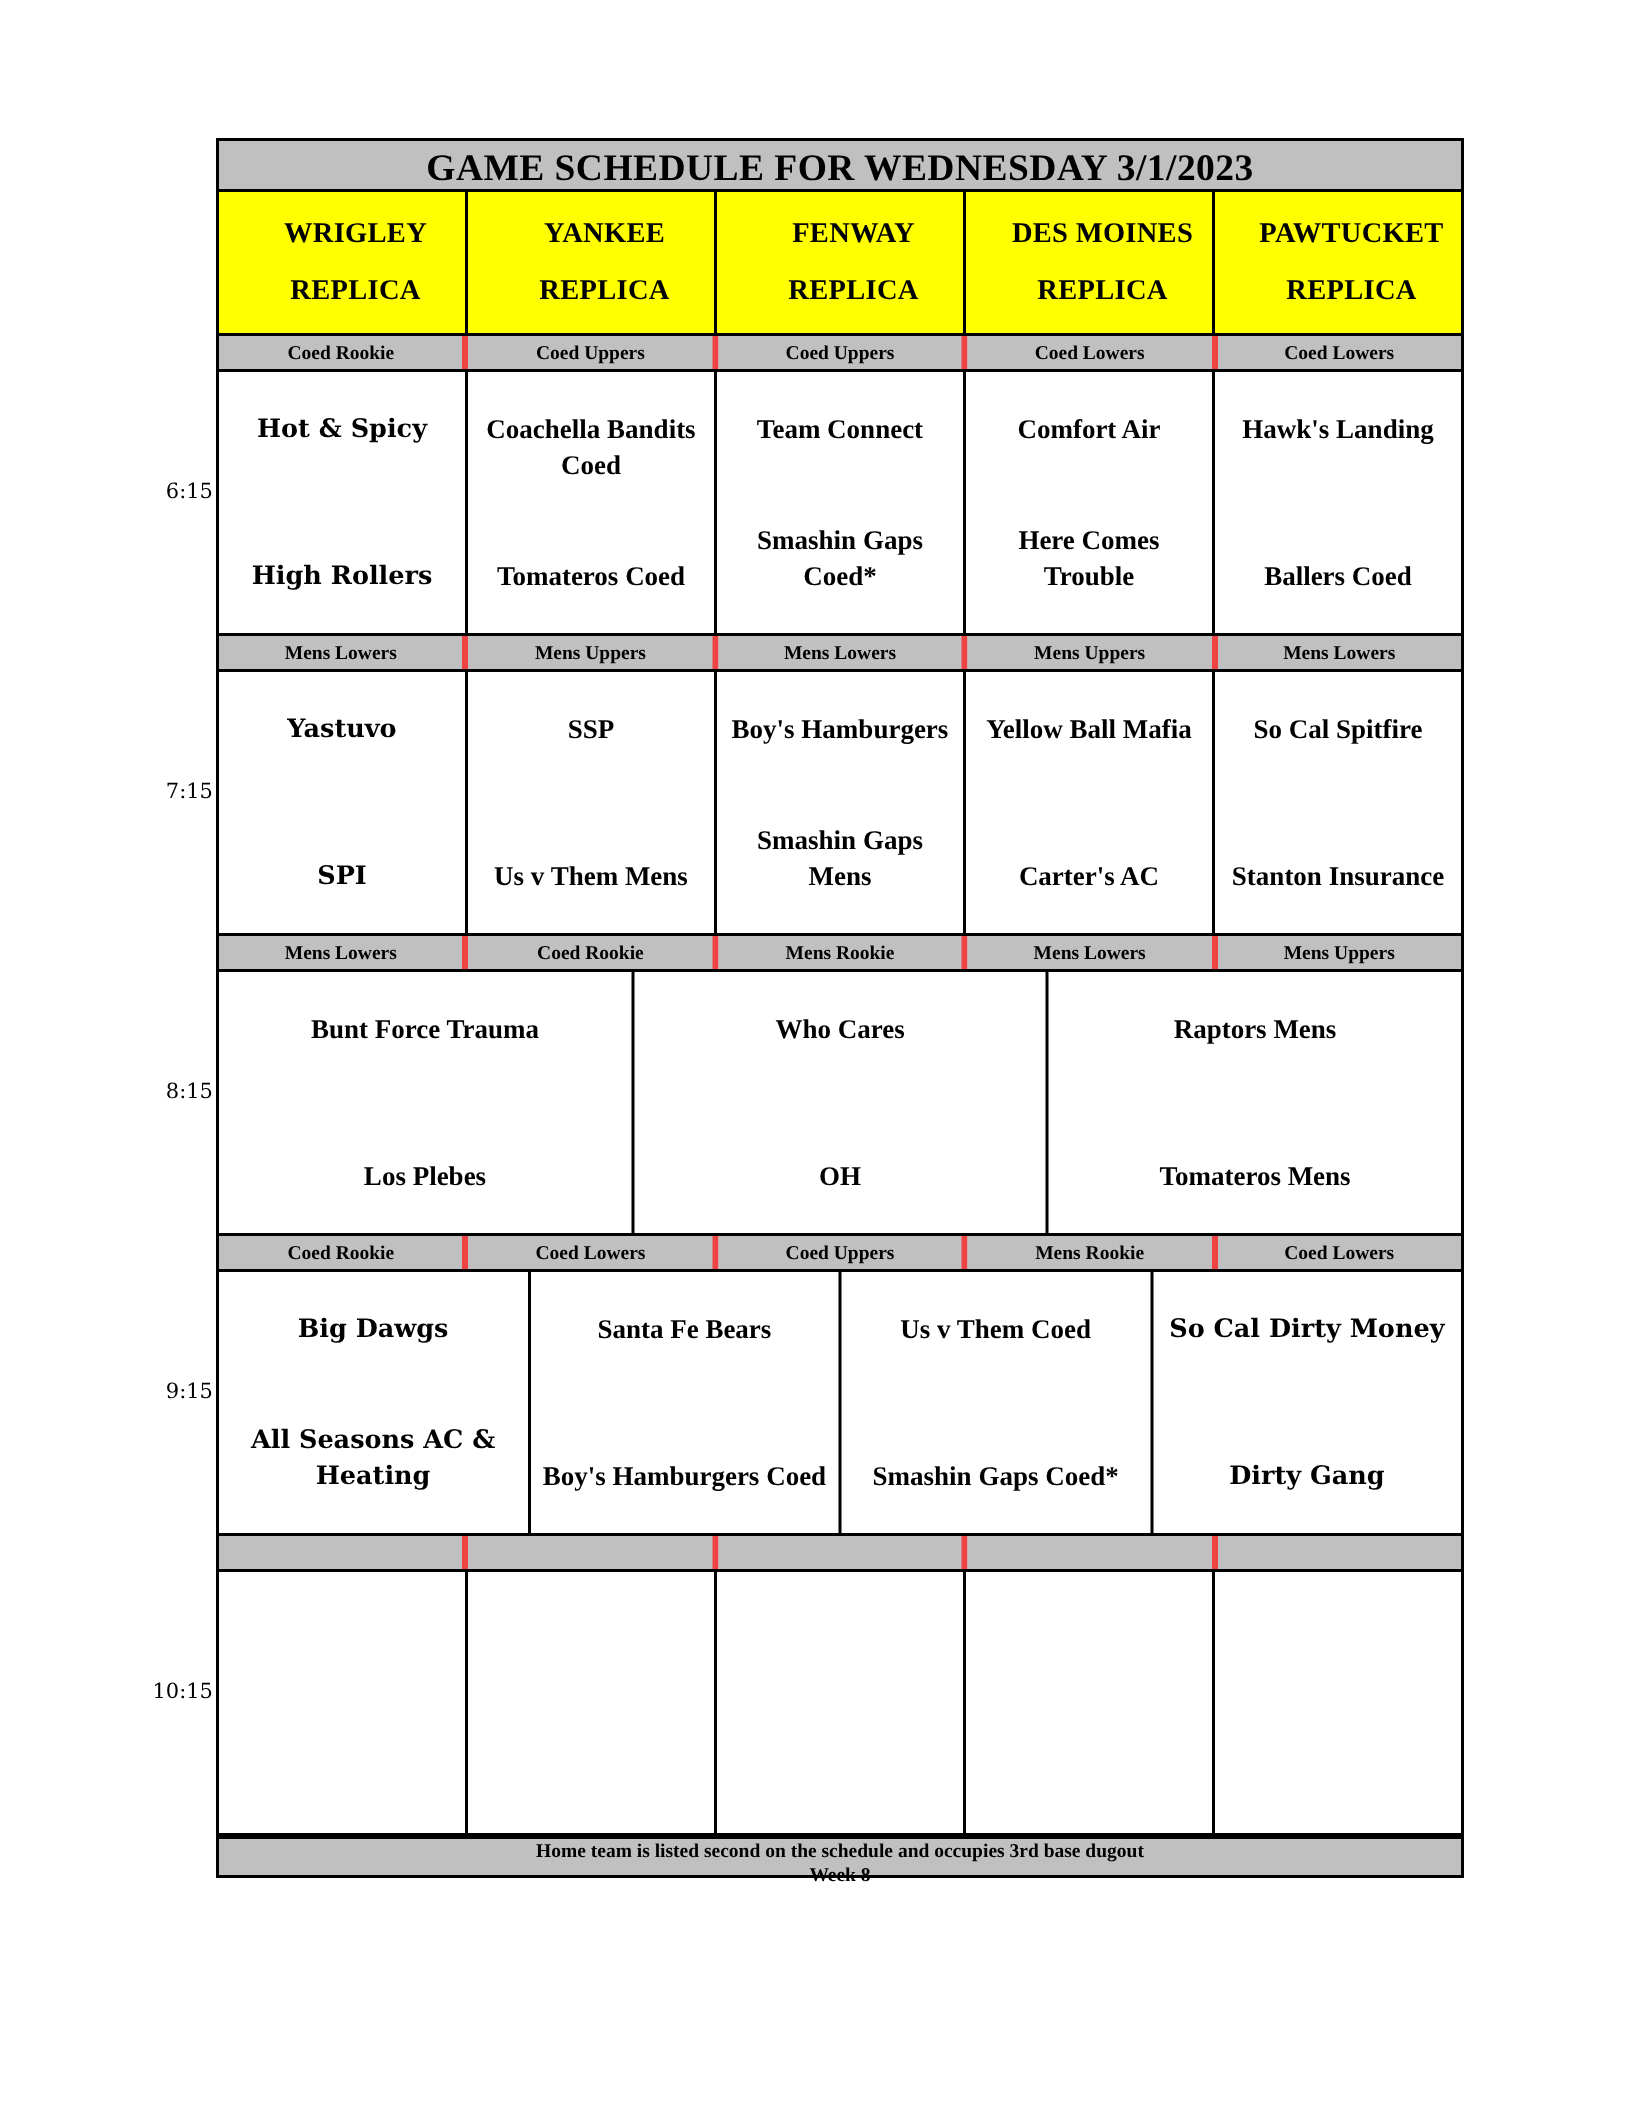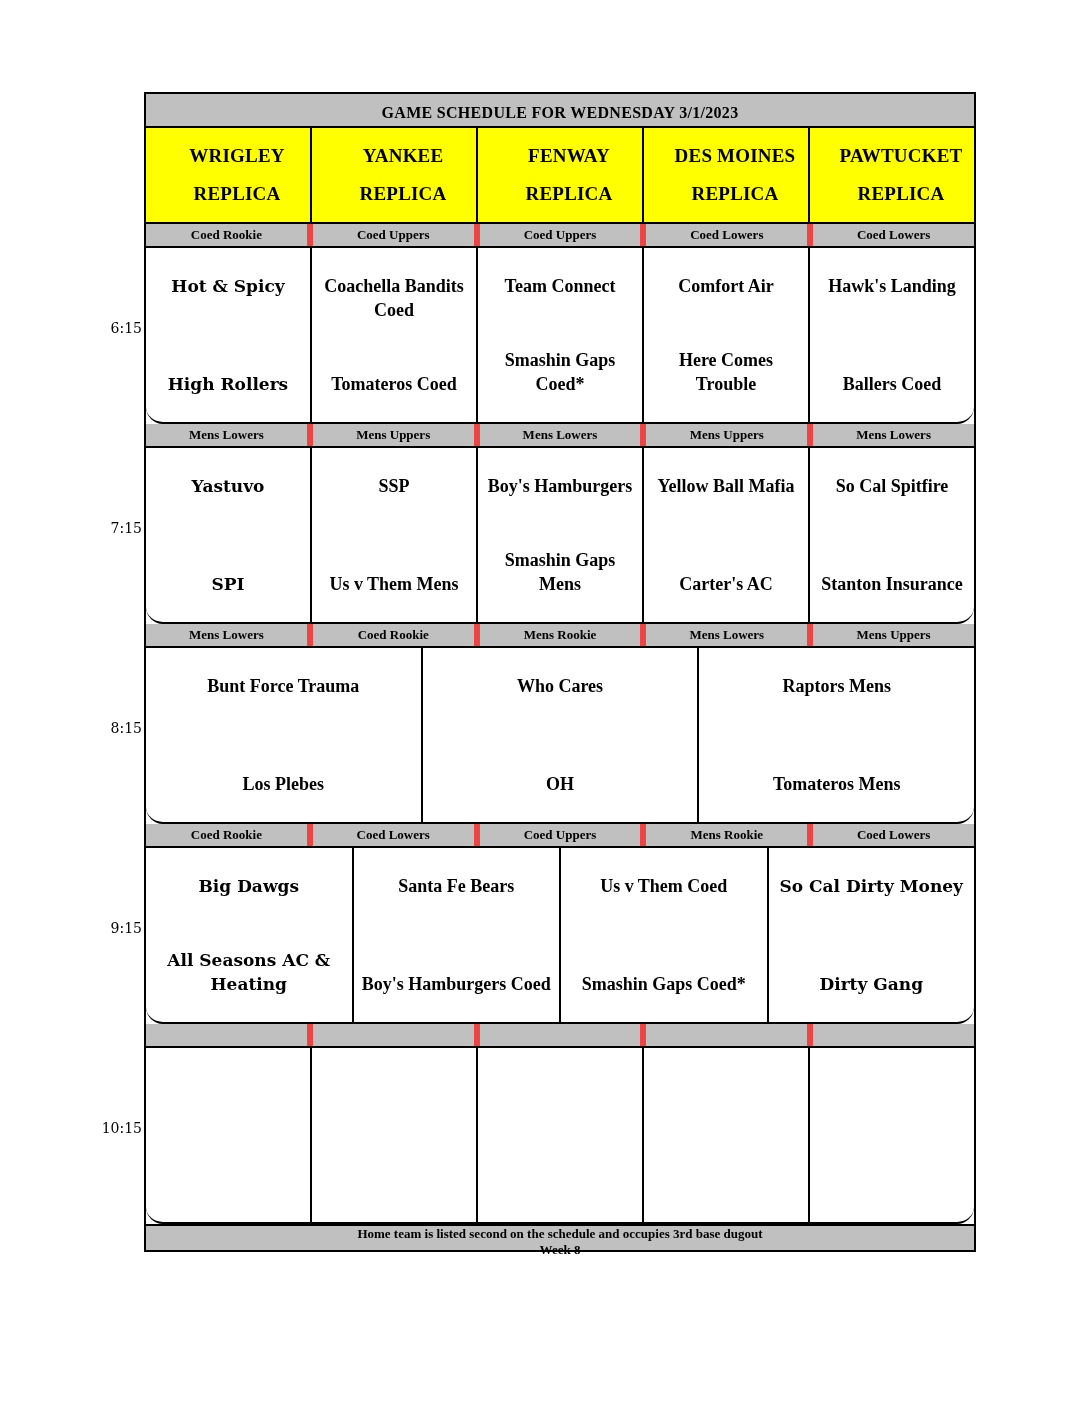--- a/index.html
+++ b/index.html
@@ -27,21 +27,21 @@
     width: 832px;
     border: 2px solid #000;
     box-sizing: border-box;
   }
   
   .title-row {
     background: #c0c0c0;
     border-bottom: 2px solid #000;
     text-align: center;
     font-weight: bold;
-    font-size: 16px;
+    font-size: 25px;
     letter-spacing: 0.3px;
     padding: 6px 0 8px 0;
     height: 34px;
     box-sizing: border-box;
     line-height: 26px;
   }
   
   .row {
     display: flex;
     width: 100%;
@@ -77,29 +77,28 @@
   
   .div-row {
     height: 24px;
     border-bottom: 2px solid #000;
   }
   .div-cell {
     background: #c0c0c0;
     font-weight: bold;
     font-size: 13px;
     line-height: 22px;
-    border-right: 6px solid #ef4444;
+    border-right: 4px solid #ef4444;
   }
   .div-cell.empty { }
 
   
   .game-row {
     border-bottom: 2px solid #000;
     height: 176px;
-    border-radius: 17px;
   }
   .game-row.last {
     border-bottom: 2px solid #000;
   }
   .game-cell {
     display: flex;
     flex-direction: column;
     justify-content: space-between;
     padding: 26px 6px 26px 6px;
     font-size: 18px;

